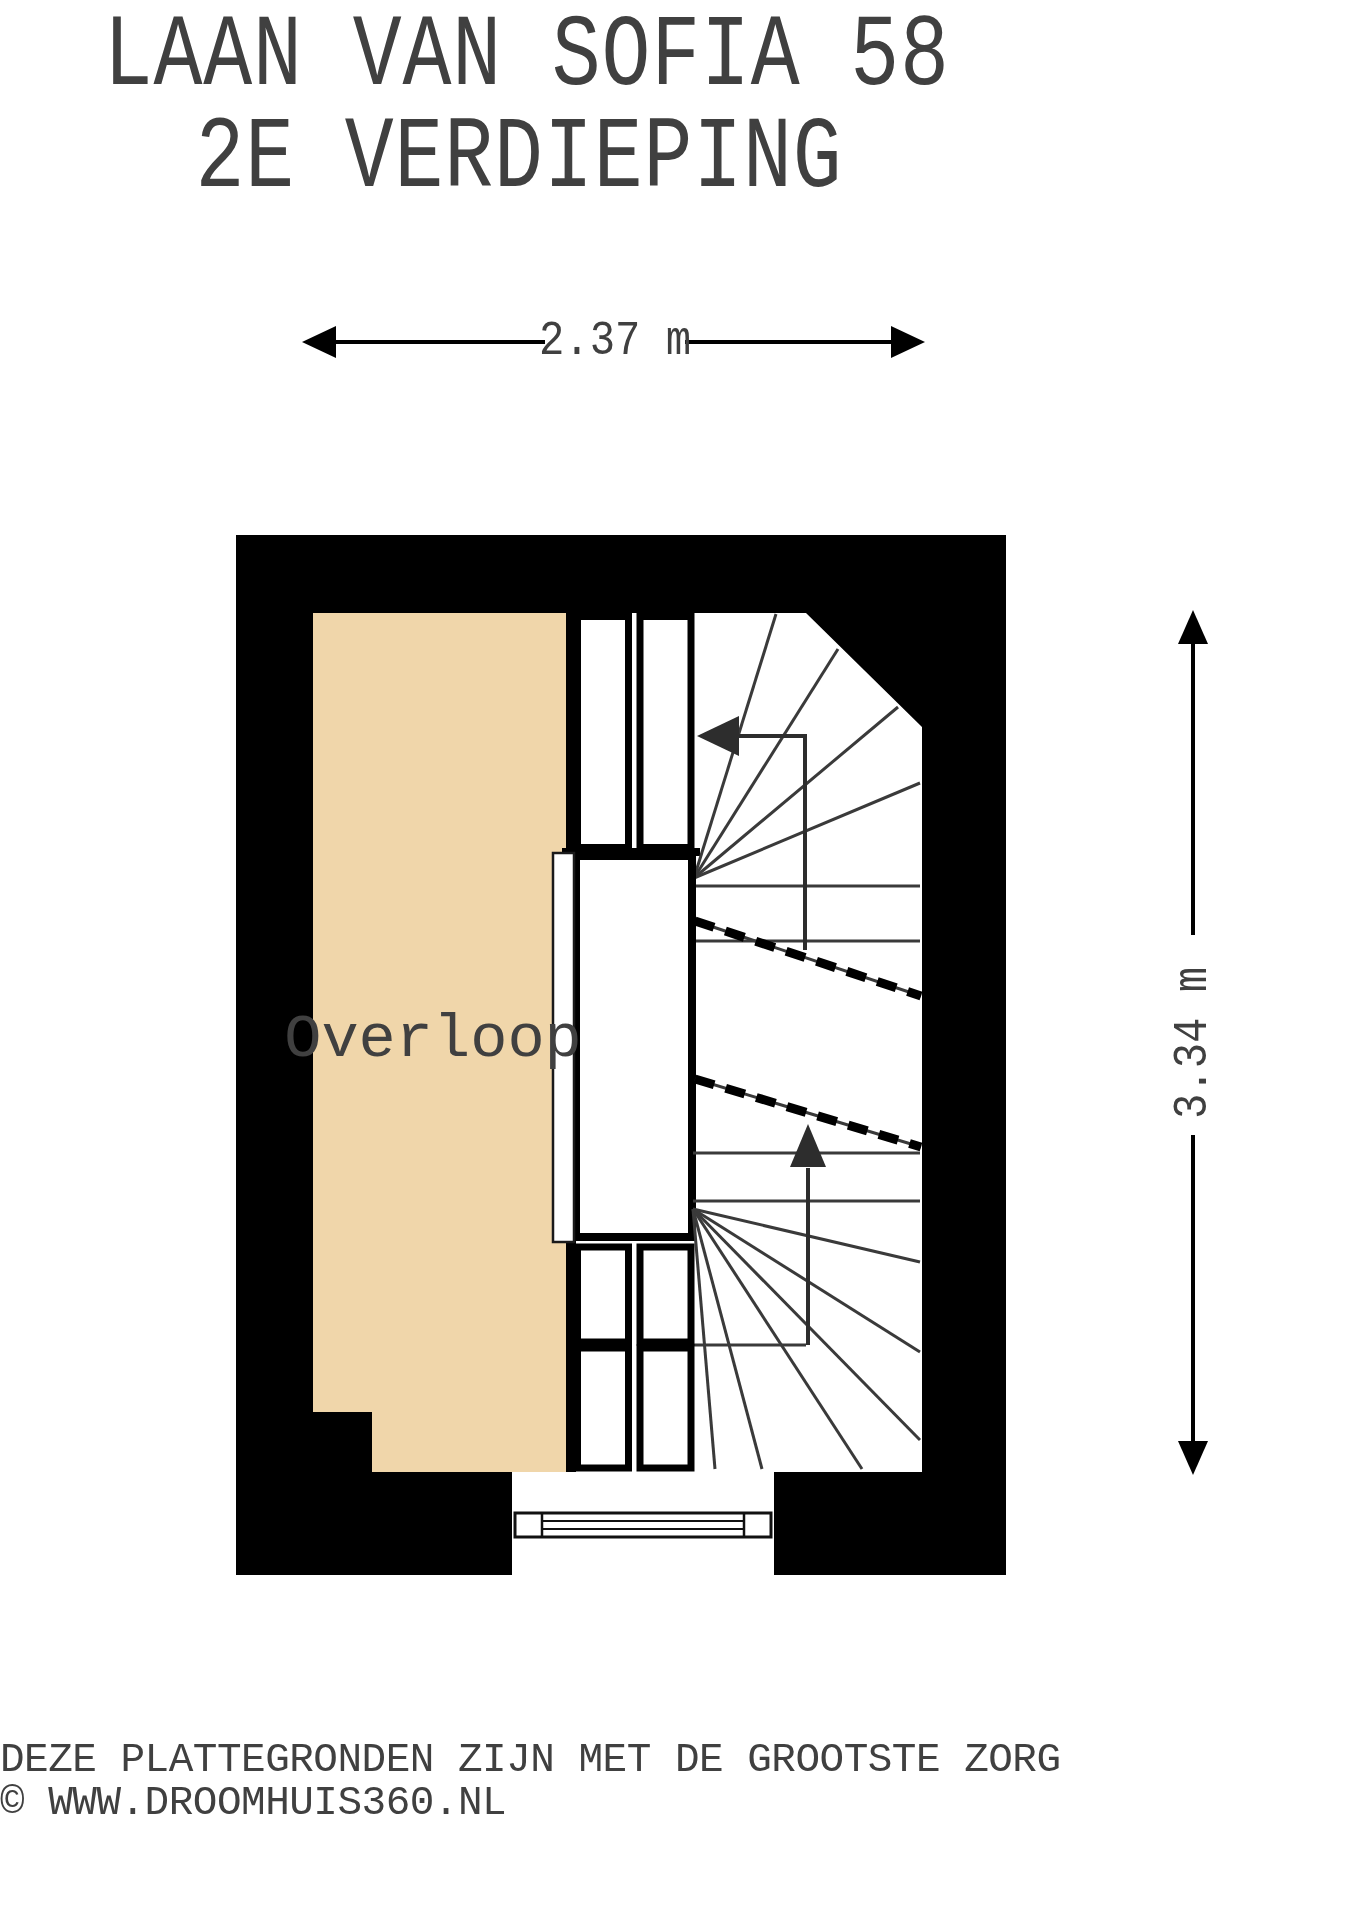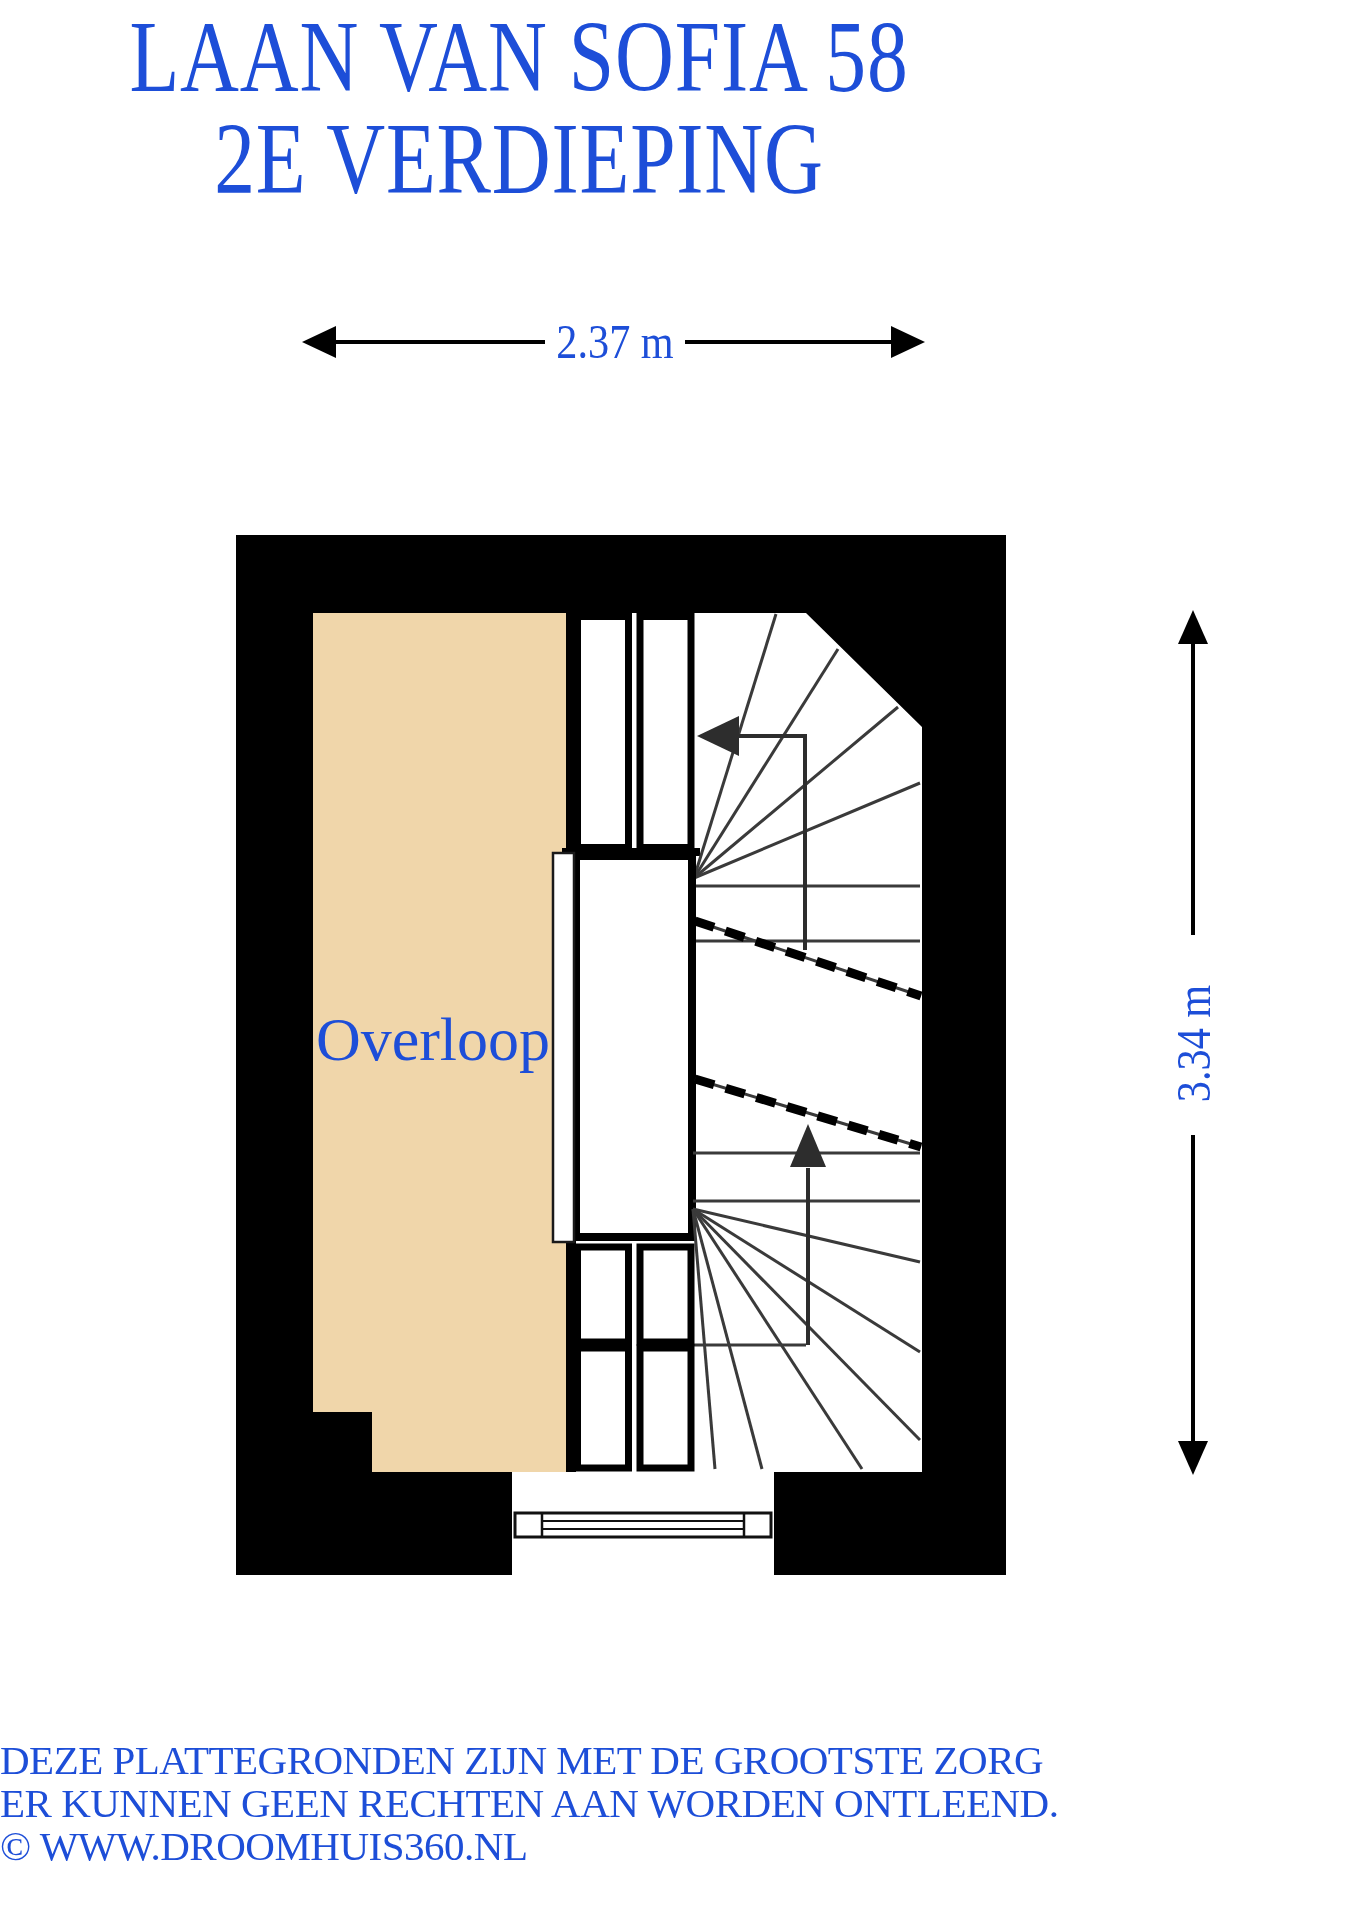--- a/index.html
+++ b/index.html
@@ -1,18 +1,18 @@
 <!DOCTYPE html>
 <html><head>
 <meta charset="utf-8">
 <style>
   html,body{margin:0;padding:0;background:#fff;}
   .page{
     position:relative;width:1358px;height:1920px;background:#ffffff;overflow:hidden;
-    font-family:Liberation Serif, serif;color:#1d4ed8;
+    font-family:Liberation Mono, monospace;color:#404040;
   }
   .plan-svg{position:absolute;left:0;top:0;width:1358px;height:1920px;}
   .abs{position:absolute;}
   .title-line{
     left:0;width:1038px;text-align:center;font-size:102px;line-height:1;
     font-weight:400;white-space:nowrap;transform:scaleX(0.8);letter-spacing:1px;
   }
   .dim-label{font-size:48px;font-weight:400;white-space:nowrap;}
   .dim-label-w{left:515px;top:314px;width:200px;text-align:center;transform:scaleX(0.88);}
   .dim-label-h{
@@ -136,17 +136,16 @@
 
   <div class="abs dim-label dim-label-w">2.37 m</div>
   <div class="abs dim-label dim-label-h">3.34 m</div>
 
   <div class="abs room-label">
     <div>Overloop</div>
   </div>
 
   <div class="abs footer">
     <div>DEZE PLATTEGRONDEN ZIJN MET DE GROOTSTE ZORG</div>
-    <div>ER KUNNEN GEEN RECHTEN AAN WORDEN ONTLEEND.</div>
     <div>© WWW.DROOMHUIS360.NL</div>
   </div>
 
 </div>
 
 </body></html>

